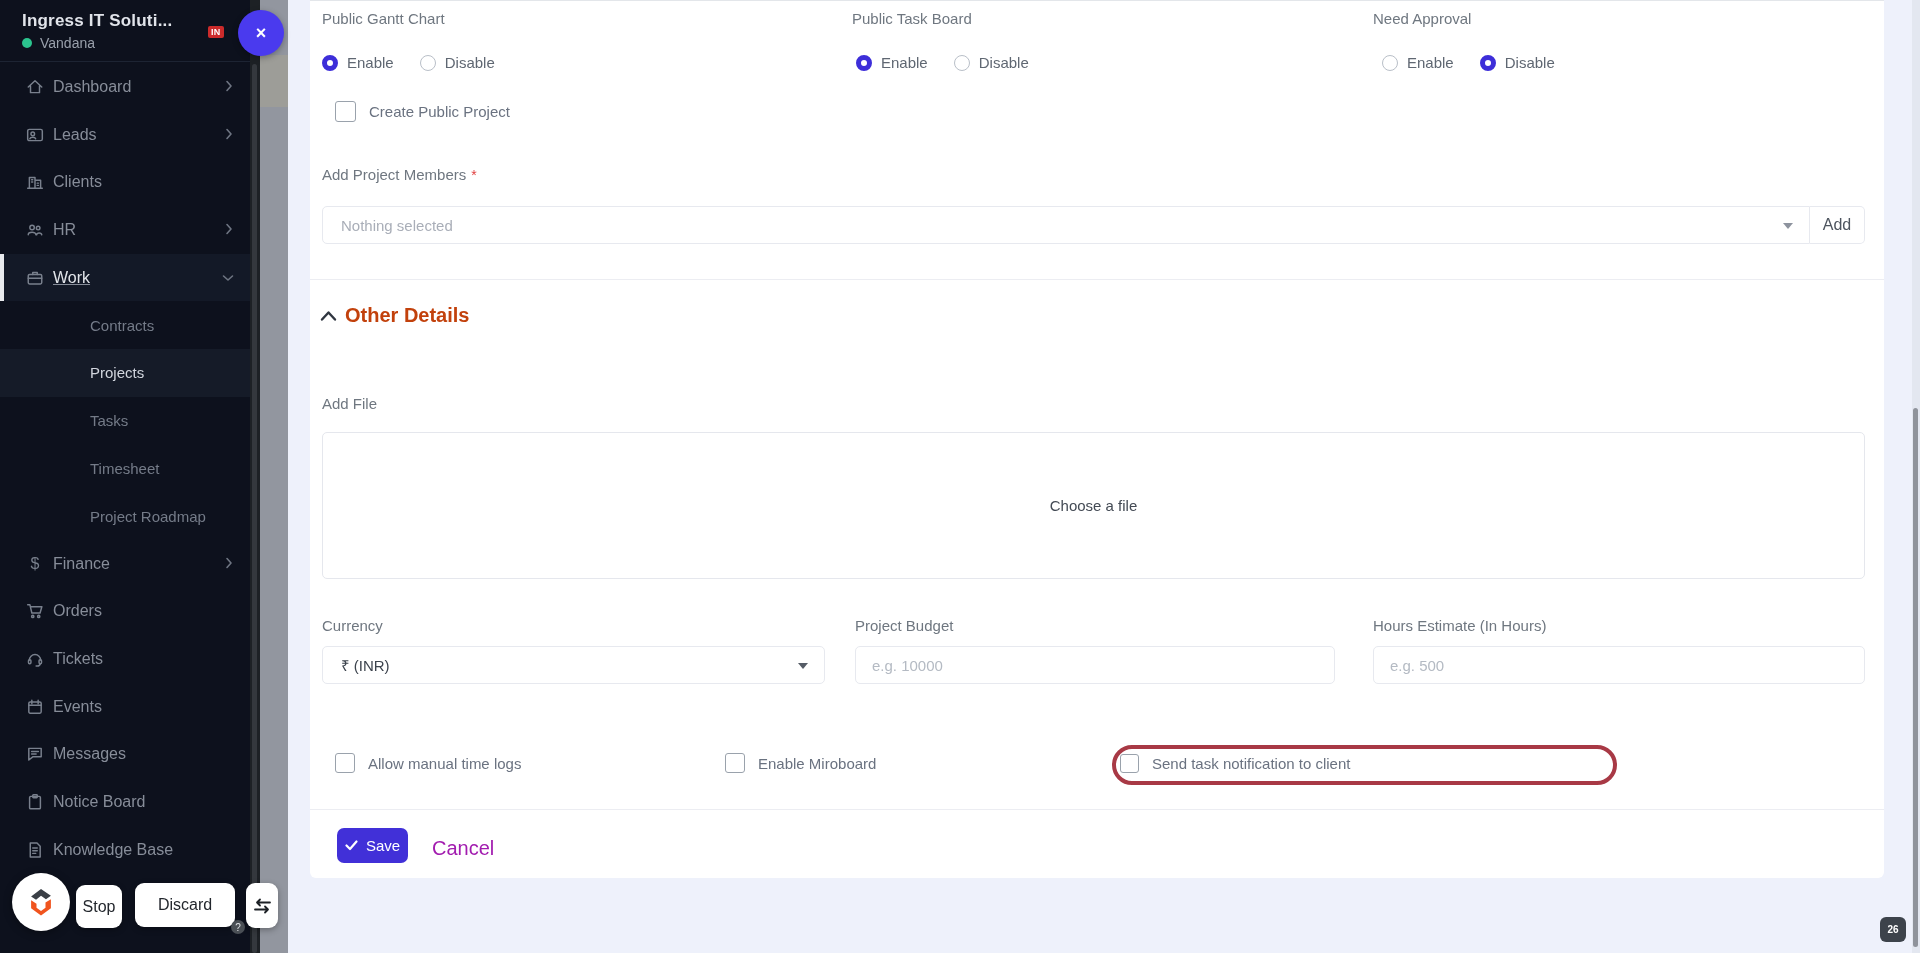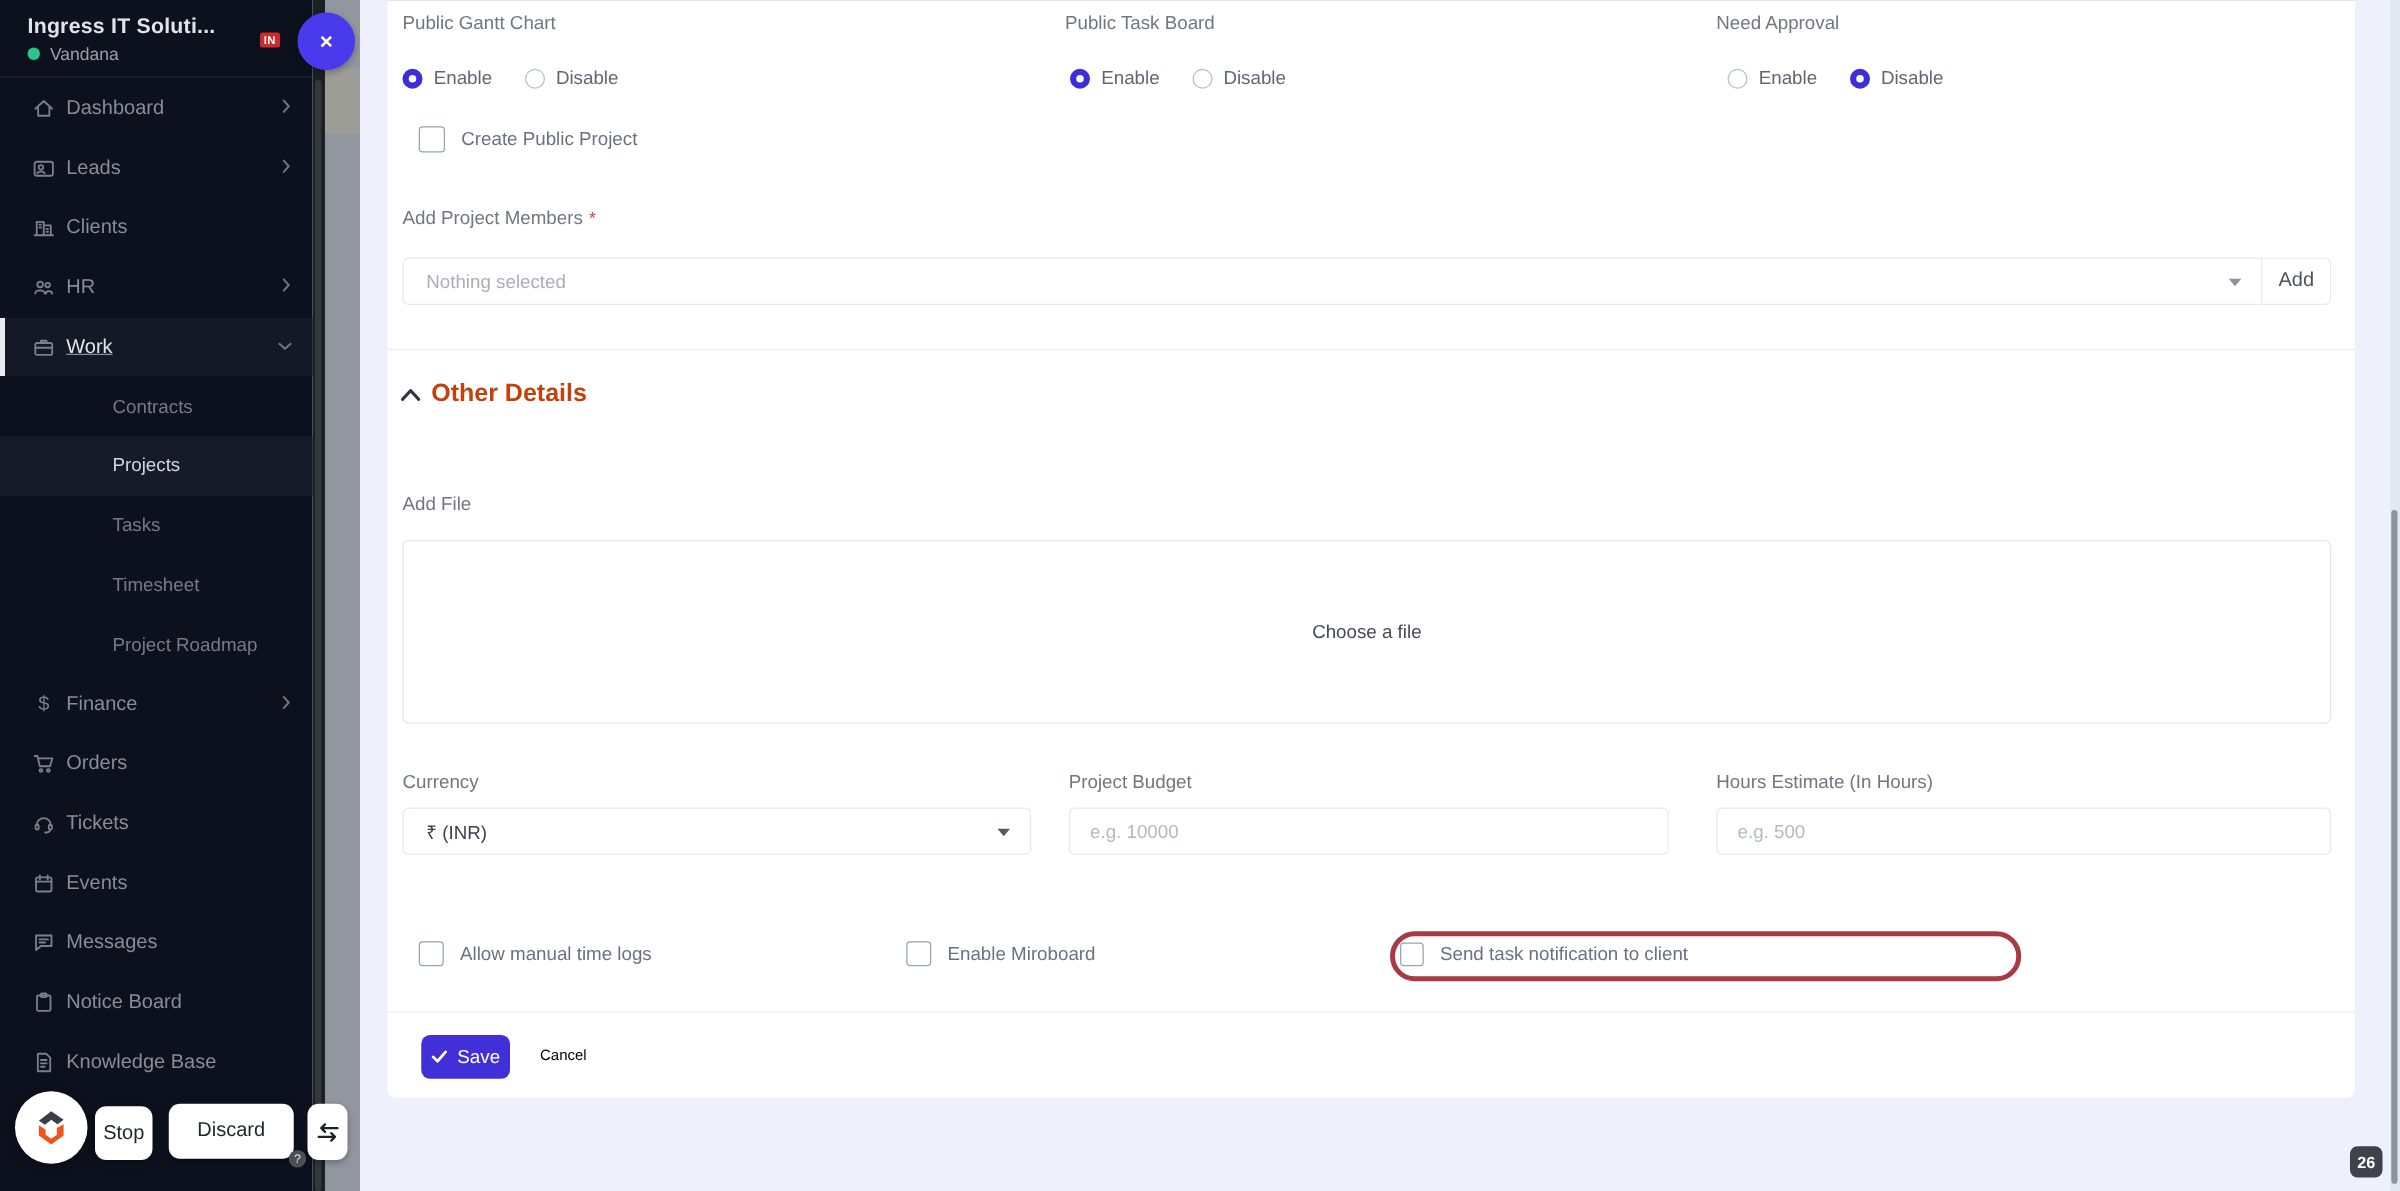--- a/index.html
+++ b/index.html
@@ -66,29 +66,29 @@
   .section-head{position:absolute;display:flex;align-items:center;gap:8px;cursor:pointer;}
   .section-title{font-size:20px;font-weight:700;color:#c2410c;}
   .filebox{position:absolute;background:#fff;border:1px solid #e5e7ed;border-radius:5px;display:flex;align-items:center;justify-content:center;cursor:pointer;}
   .filebox span{font-size:15px;color:#434a54;}
 
   
   .annot{position:absolute;border:4px solid #a83945;border-radius:22px;}
 
   
   .savebtn{position:absolute;background:#4130d8;border-radius:7px;display:flex;align-items:center;justify-content:center;gap:8px;color:#fff;font-size:15px;cursor:pointer;}
-  .cancellink{position:absolute;font-size:12px;color:#000000;cursor:pointer;}
+  .cancellink{position:absolute;font-size:20px;color:#a21caf;cursor:pointer;}
 
   
   .xbtn{position:absolute;left:238px;top:10px;width:46px;height:46px;border-radius:50%;background:#4a3aee;color:#fff;display:flex;align-items:center;justify-content:center;font-size:18px;font-weight:700;cursor:pointer;box-shadow:0 2px 6px rgba(0,0,0,.3);}
   .inbadge{position:absolute;left:208px;top:26px;background:#cc2b2b;color:#fff;font-size:9px;font-weight:700;padding:1px 3px;border-radius:2px;letter-spacing:.3px;}
   .logo-circle{position:absolute;left:12px;top:873px;width:58px;height:58px;border-radius:50%;background:#fff;display:flex;align-items:center;justify-content:center;box-shadow:0 2px 8px rgba(0,0,0,.35);cursor:pointer;}
   .ovl-btn{position:absolute;background:#fff;border-radius:9px;display:flex;align-items:center;justify-content:center;font-size:16px;color:#23272d;box-shadow:0 2px 6px rgba(0,0,0,.3);cursor:pointer;}
   .helpdot{position:absolute;left:231px;top:920px;width:14px;height:14px;border-radius:50%;background:#4a4f55;color:#dfe2e6;font-size:10px;display:flex;align-items:center;justify-content:center;cursor:pointer;}
-  .countbadge{position:absolute;left:1880px;top:917px;width:26px;height:25px;background:#3d434b;border-radius:6px;color:#fff;font-size:13px;font-weight:700;display:flex;align-items:center;justify-content:center;}
+  .countbadge{position:absolute;left:1880px;top:917px;width:26px;height:25px;background:#3d434b;border-radius:6px;color:#fff;font-size:10px;font-weight:700;display:flex;align-items:center;justify-content:center;}
   .req{color:#e03e3e;margin-left:5px;font-size:14px;}
 </style>
 </head>
 <body>
 
 <div class="stage">
 
   <aside class="sidebar">
     <div class="sb-head">
       <div class="sb-company">Ingress IT Soluti...</div>

